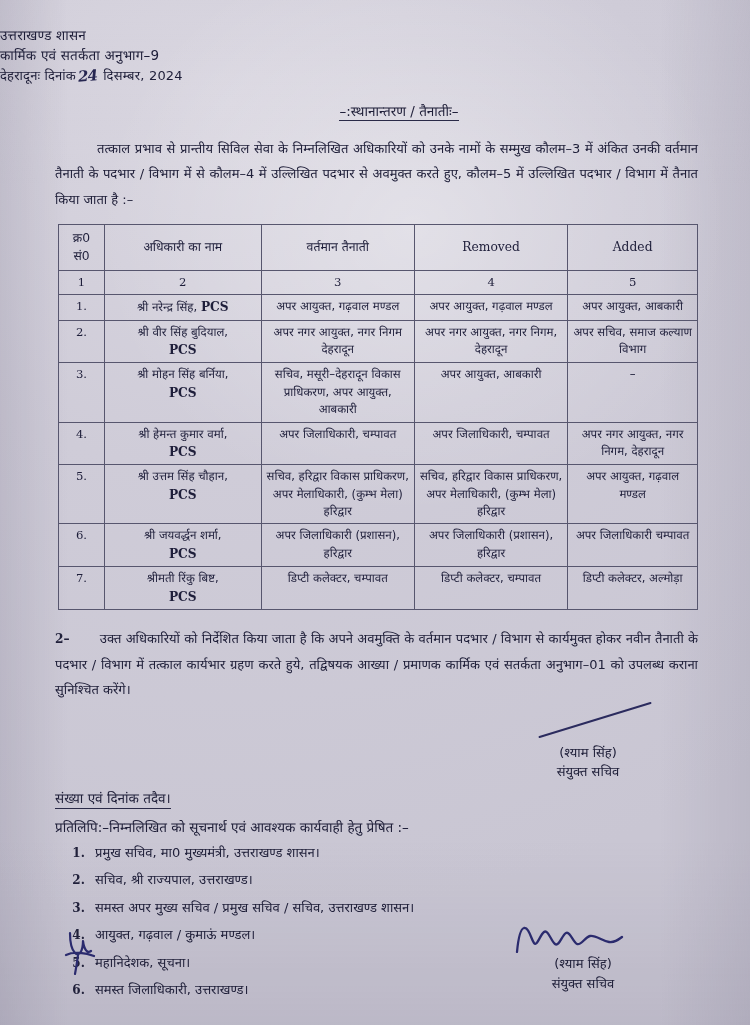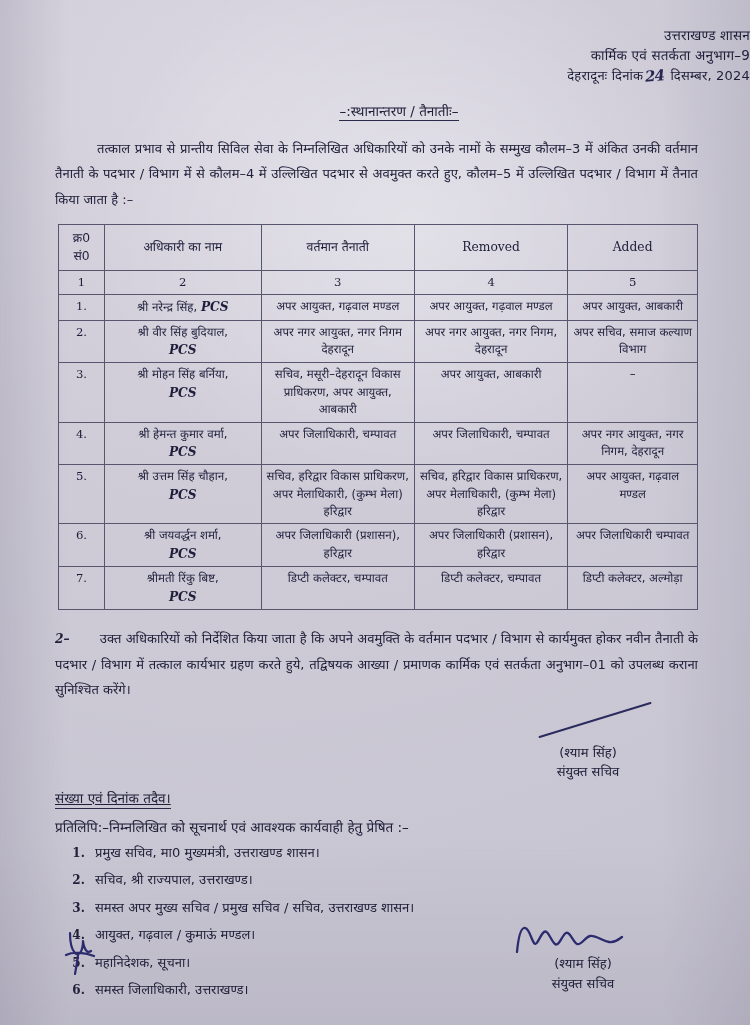--- a/index.html
+++ b/index.html
@@ -36,21 +36,21 @@
     background: radial-gradient(ellipse 60% 40% at 55% 22%, rgba(255,255,255,0.35), rgba(255,255,255,0) 70%);
   }
   .content {
     position: absolute;
     inset: 0;
     z-index: 3;
   }
 
   
   .header {
-    text-align: right;
+    text-align: left;
     padding-top: 26px;
     line-height: 1.45;
   }
   .header .ln {
     font-size: 13.5px;
     letter-spacing: 0.2px;
     color: #1d1d38;
   }
   .header .ln.t1 { font-size: 13.5px; }
   .header .ln.t2 { font-size: 13.5px; }
@@ -125,21 +125,20 @@
   .c-sno  { width: 7.2%; }
   .c-name { width: 24.5%; }
   .c-cur  { width: 24%; }
   .c-rem  { width: 24%; }
   .c-add  { width: 20.3%; }
   td.sno { vertical-align: middle; font-family:"DejaVu Serif","Liberation Serif",serif; font-weight:bold; font-size:11.5px;}
   .pcs {
     font-family: "DejaVu Serif", "Liberation Serif", serif;
     font-weight: bold;
     font-size: 12.2px;
-    font-style: italic;
   }
   .dash { font-size: 14px; }
 
   
   .sig-block {
     margin-top: 14px;
     text-align: center;
     font-size: 13px;
     line-height: 1.5;
     position: relative;
@@ -168,21 +167,20 @@
   
   .lower {
     margin: 0 52px 0 55px;
   }
   .sankhya {
     font-size: 13.5px;
     display: inline-block;
     border-bottom: 1px solid #2a2a48;
     margin-top: 6px;
     padding-bottom: 1px;
-    text-decoration: underline;
   }
   .pratilipi {
     font-size: 13.5px;
     margin-top: 9px;
   }
   ol.dist {
     margin: 6px 0 0 0;
     padding-left: 34px;
     font-size: 13px;
     line-height: 1.62;

